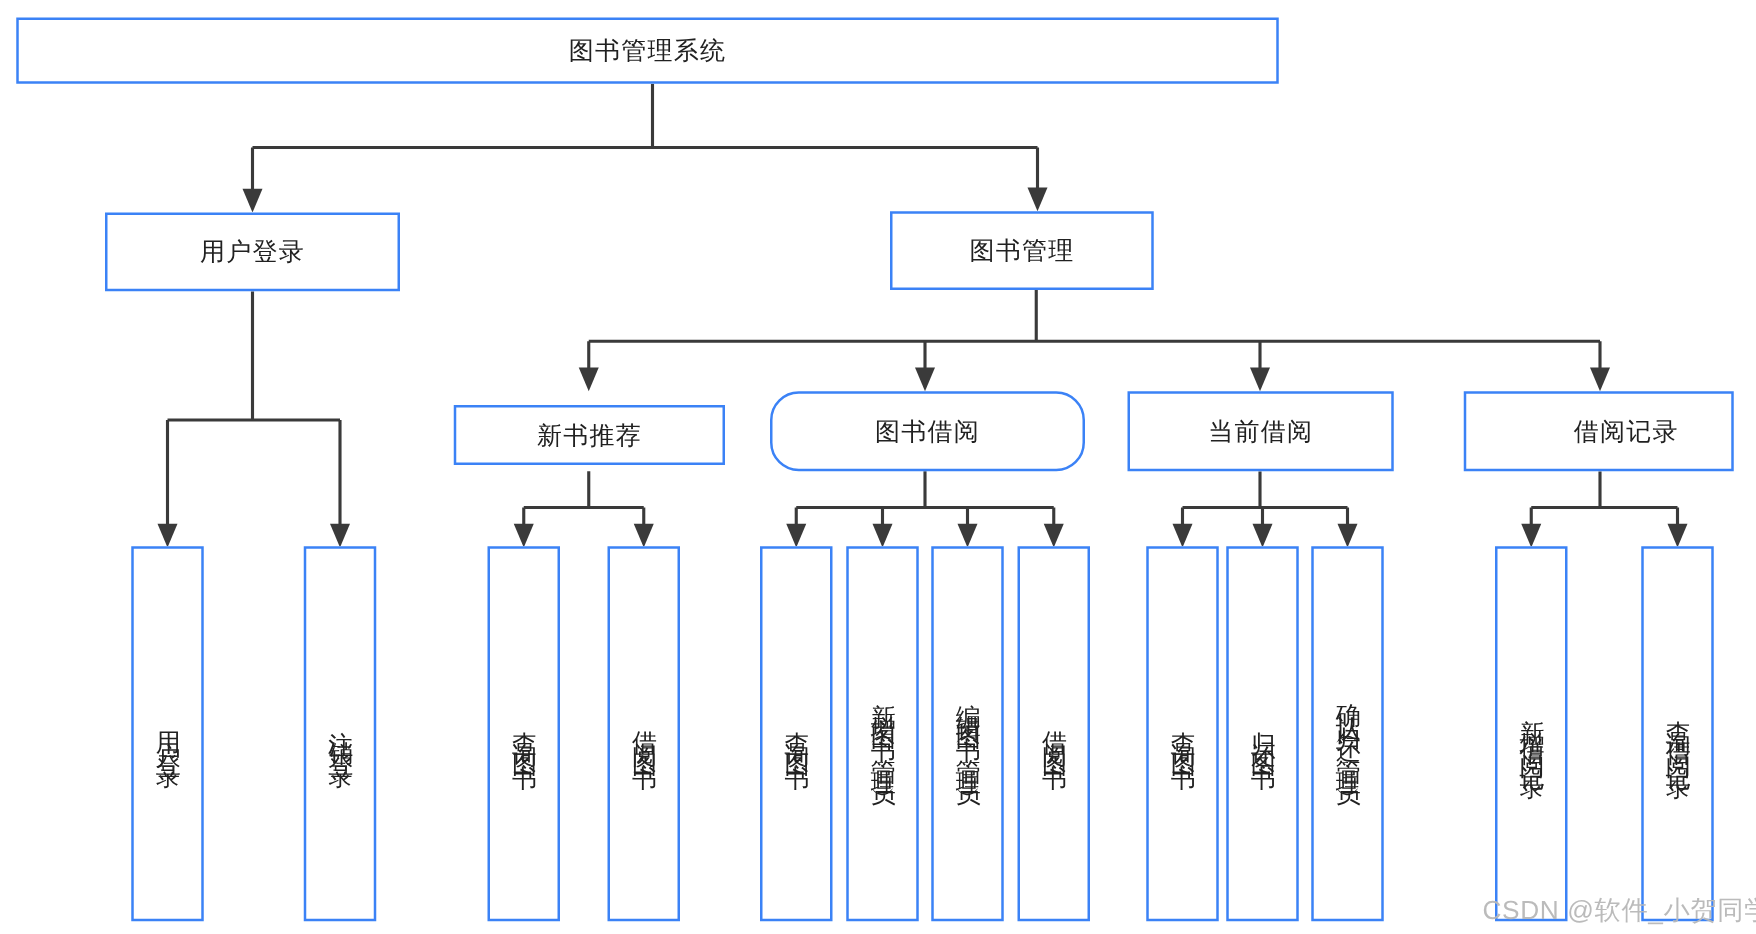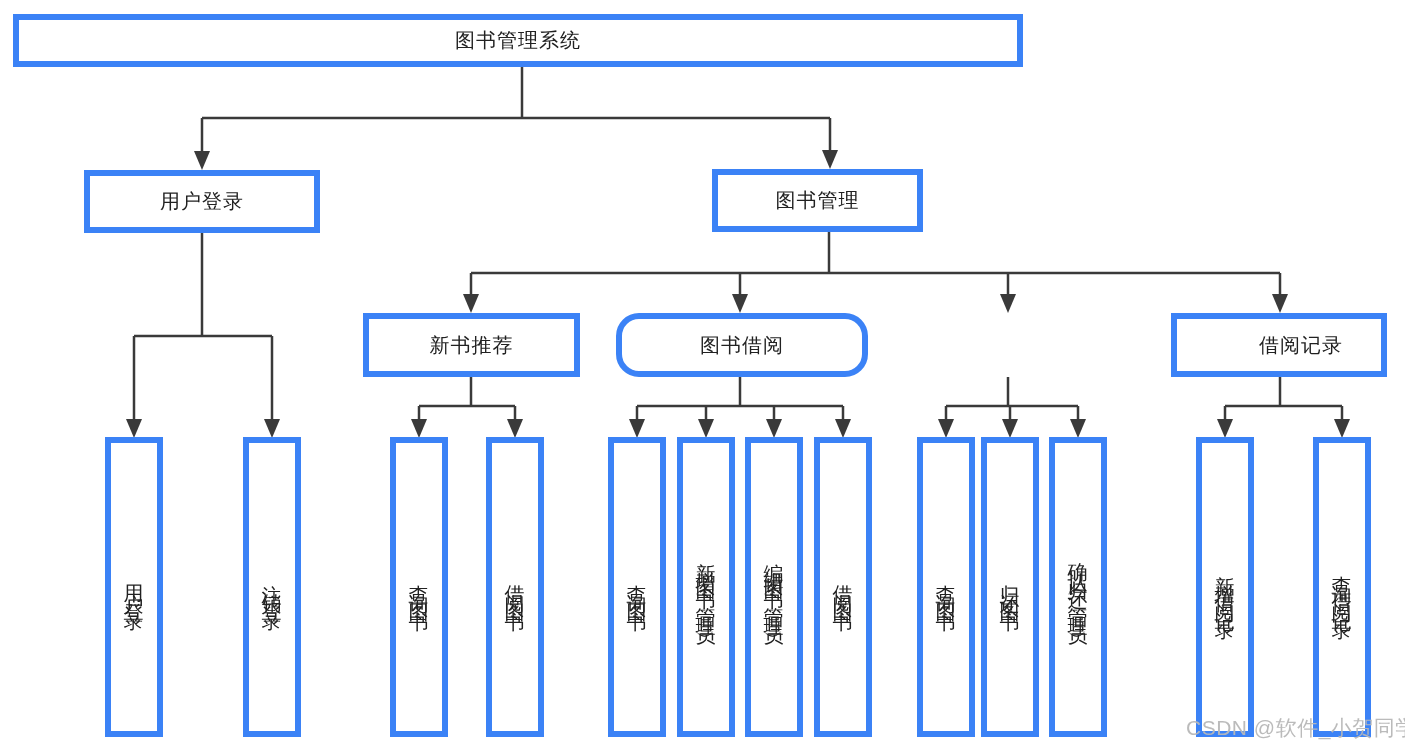--- a/index.html
+++ b/index.html
@@ -16,21 +16,21 @@
   }
   #connectors {
     position: absolute;
     left: 0; top: 0;
     width: 1405px;
     height: 747px;
   }
   .hbox, .vbox {
     position: absolute;
     box-sizing: border-box;
-    border: 6px solid #3b82f6;
+    border: 2px solid #3b82f6;
     background: #ffffff;
     display: flex;
     align-items: center;
     justify-content: center;
     color: #212121;
   }
   .hbox span {
     font-size: 20px;
     letter-spacing: 1px;
     white-space: nowrap;
@@ -44,21 +44,21 @@
     writing-mode: vertical-rl;
     text-orientation: mixed;
     font-size: 20px;
     letter-spacing: 9px;
     line-height: 1;
   }
   
   #node-root           { left: 13px;   top: 14px;  width: 1010px; height: 53px; }
   #node-user-login     { left: 84px;   top: 170px; width: 236px;  height: 63px; }
   #node-book-mgmt      { left: 712px;  top: 169px; width: 211px;  height: 63px; }
-  #node-new-book-rec   { left: 363px;  top: 313px; width: 217px;  height: 64px; }
+  #node-new-book-rec   { left: 363px;  top: 324px; width: 217px;  height: 48px; }
   #node-book-borrow    { left: 616px;  top: 313px; width: 252px;  height: 64px; border-radius: 23px; }
   #node-current-borrow { left: 902px;  top: 313px; width: 213px;  height: 64px; }
   #node-borrow-record  { left: 1171px; top: 313px; width: 216px;  height: 64px; padding-left: 44px; }
   
   #leaf-user-login     { left: 105px; }
   #leaf-logout         { left: 243px; }
   #leaf-nbr-query      { left: 390px; }
   #leaf-nbr-borrow     { left: 486px; }
   #leaf-bb-query       { left: 608px; }
   #leaf-bb-add         { left: 677px; }
@@ -162,20 +162,23 @@
   <div class="hbox" id="node-book-mgmt">
     <span>图书管理</span>
   </div>
 
   <div class="hbox" id="node-new-book-rec">
     <span>新书推荐</span>
   </div>
   <div class="hbox" id="node-book-borrow">
     <span>图书借阅</span>
   </div>
+  <div class="hbox" id="node-current-borrow">
+    <span>当前借阅</span>
+  </div>
   <div class="hbox" id="node-borrow-record">
     <span>借阅记录</span>
   </div>
 
   <div class="vbox" id="leaf-user-login">
     <span>用户登录</span>
   </div>
   <div class="vbox" id="leaf-logout">
     <span>注销登录</span>
   </div>

